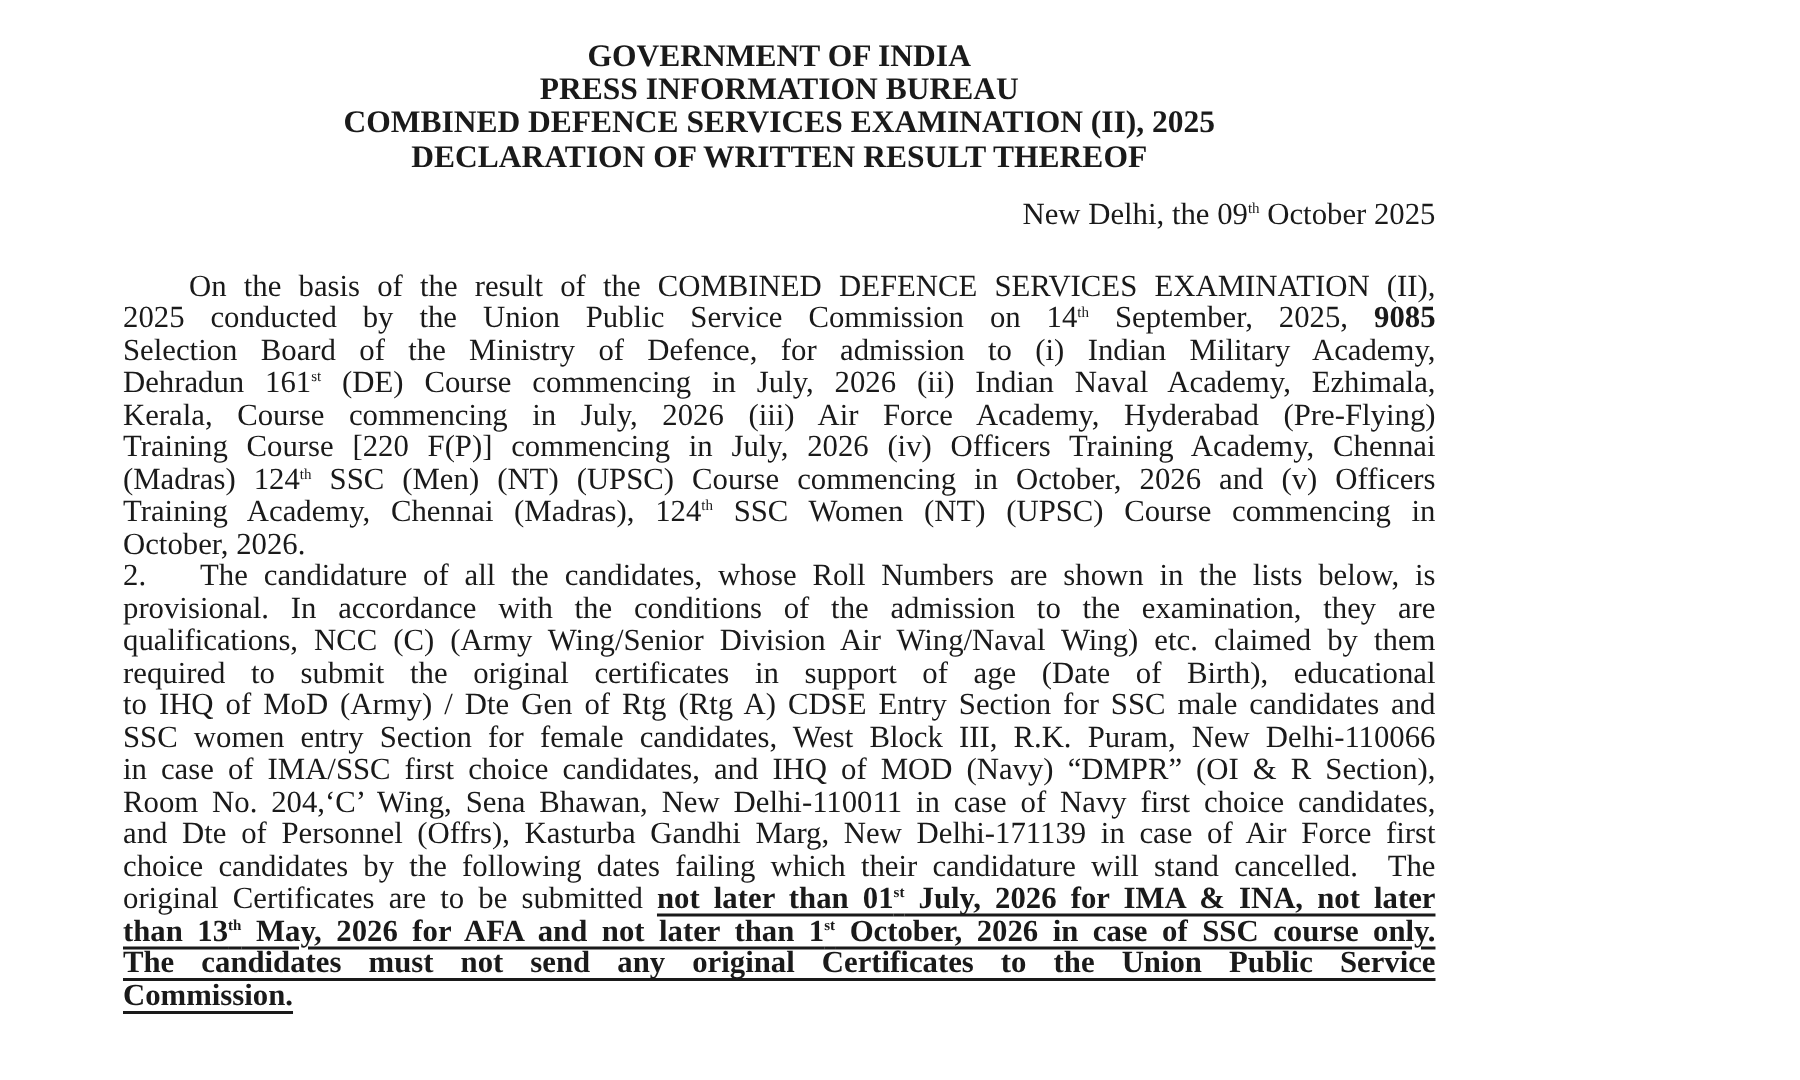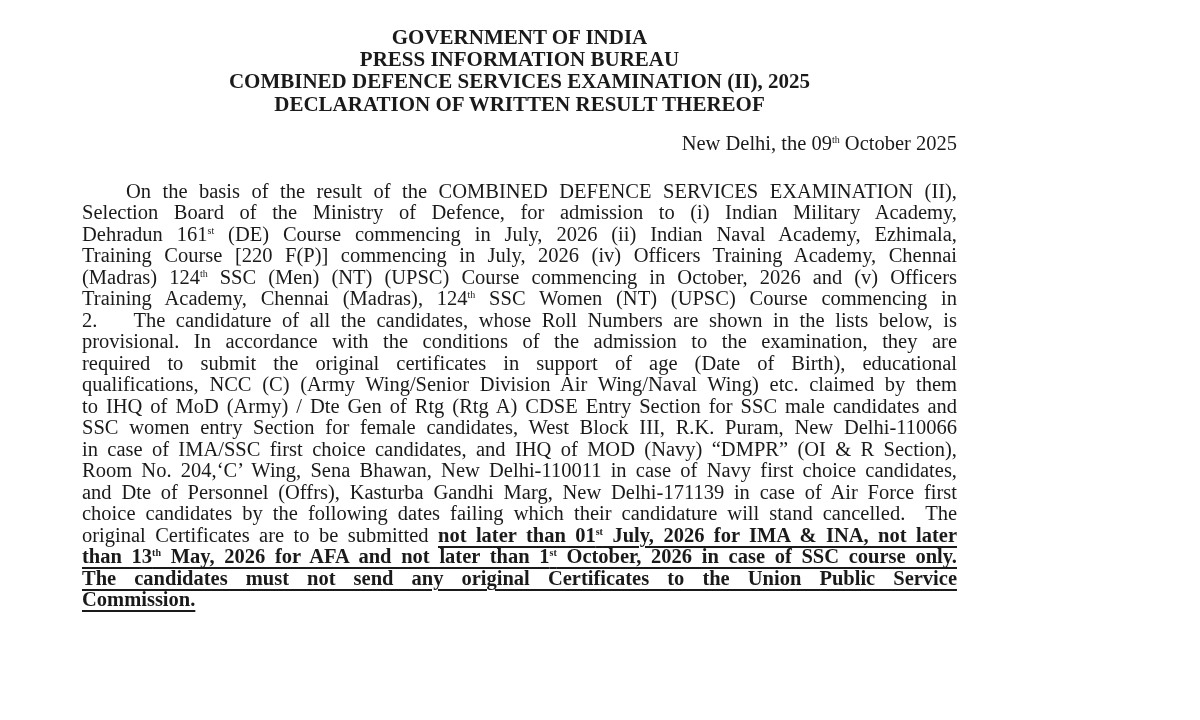--- a/index.html
+++ b/index.html
@@ -59,31 +59,34 @@
     <div class="header-line">PRESS INFORMATION BUREAU</div>
     <div class="header-line">COMBINED DEFENCE SERVICES EXAMINATION (II), 2025</div>
     <div class="header-line">DECLARATION OF WRITTEN RESULT THEREOF</div>
   </div>
 
   <div class="dateline"><span>New Delhi, the 09</span><span class="sup">th</span><span> October 2025</span></div>
 
   <div>
       <div class="paragraph">
         <div class="line indent"><span class="txt">On the basis of the result of the COMBINED DEFENCE SERVICES EXAMINATION (II),</span></div>
+        <div class="line"><span class="txt">2025 conducted by the Union Public Service Commission on 14</span><span class="sup">th</span><span class="txt"> September, 2025, </span><span class="b">9085</span></div>
         <div class="line"><span class="txt">Selection Board of the Ministry of Defence, for admission to (i) Indian Military Academy,</span></div>
         <div class="line"><span class="txt">Dehradun 161</span><span class="sup">st</span><span class="txt"> (DE) Course commencing in July, 2026 (ii) Indian Naval Academy, Ezhimala,</span></div>
+        <div class="line"><span class="txt">Kerala, Course commencing in July, 2026 (iii) Air Force Academy, Hyderabad (Pre-Flying)</span></div>
         <div class="line"><span class="txt">Training Course [220 F(P)] commencing in July, 2026 (iv) Officers Training Academy, Chennai</span></div>
         <div class="line"><span class="txt">(Madras) 124</span><span class="sup">th</span><span class="txt"> SSC (Men) (NT) (UPSC) Course commencing in October, 2026 and (v) Officers</span></div>
         <div class="line"><span class="txt">Training Academy, Chennai (Madras), 124</span><span class="sup">th</span><span class="txt"> SSC Women (NT) (UPSC) Course commencing in</span></div>
+        <div class="line last"><span class="txt">October, 2026.</span></div>
       </div>
       <div class="paragraph">
         <div class="line"><span class="txt">2.</span><span class="sp"></span><span class="txt">The candidature of all the candidates, whose Roll Numbers are shown in the lists below, is</span></div>
         <div class="line"><span class="txt">provisional. In accordance with the conditions of the admission to the examination, they are</span></div>
+        <div class="line"><span class="txt">qualifications, NCC (C) (Army Wing/Senior Division Air Wing/Naval Wing) etc. claimed by them</span></div>
         <div class="line"><span class="txt">required to submit the original certificates in support of age (Date of Birth), educational</span></div>
-        <div class="line"><span class="txt">qualifications, NCC (C) (Army Wing/Senior Division Air Wing/Naval Wing) etc. claimed by them</span></div>
         <div class="line"><span class="txt">to IHQ of MoD (Army) / Dte Gen of Rtg (Rtg A) CDSE Entry Section for SSC male candidates and</span></div>
         <div class="line"><span class="txt">SSC women entry Section for female candidates, West Block III, R.K. Puram, New Delhi-110066</span></div>
         <div class="line"><span class="txt">in case of IMA/SSC first choice candidates, and IHQ of MOD (Navy) “DMPR” (OI &amp; R Section),</span></div>
         <div class="line"><span class="txt">Room No. 204,‘C’ Wing, Sena Bhawan, New Delhi-110011 in case of Navy first choice candidates,</span></div>
         <div class="line"><span class="txt">and Dte of Personnel (Offrs), Kasturba Gandhi Marg, New Delhi-171139 in case of Air Force first</span></div>
         <div class="line"><span class="txt">choice candidates by the following dates failing which their candidature will stand cancelled.&nbsp; The</span></div>
         <div class="line"><span class="txt">original Certificates are to be submitted </span><span class="bu"><span class="txt">not later than 01</span><span class="sup">st</span><span class="txt"> July, 2026 for IMA &amp; INA, not later</span></span></div>
         <div class="line"><span class="bu"><span class="txt">than 13</span><span class="sup">th</span><span class="txt"> May, 2026 for AFA and not later than 1</span><span class="sup">st</span><span class="txt"> October, 2026 in case of SSC course only.</span></span></div>
         <div class="line"><span class="bu"><span class="txt">The candidates must not send any original Certificates to the Union Public Service</span></span></div>
         <div class="line last"><span class="bu"><span class="txt">Commission.</span></span></div>

